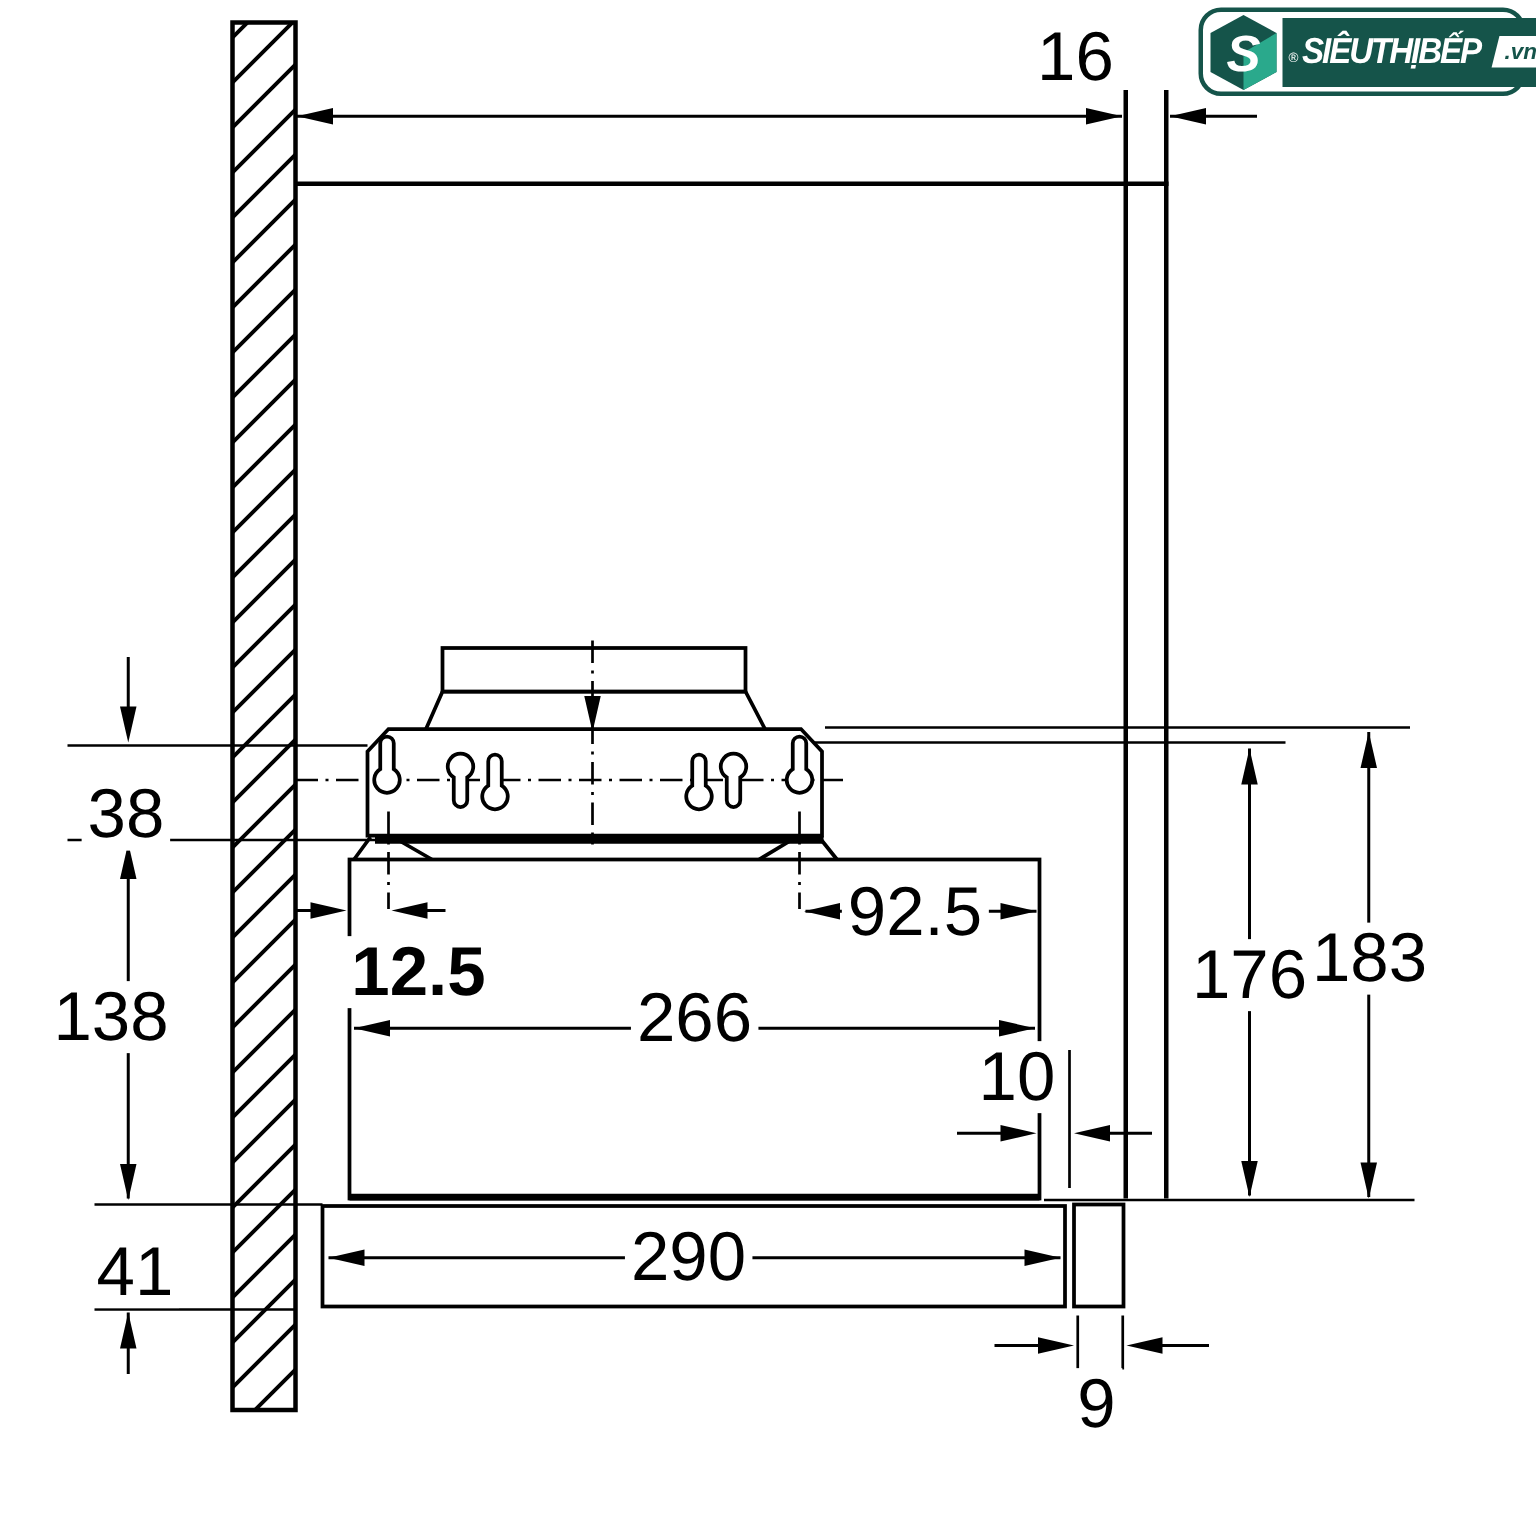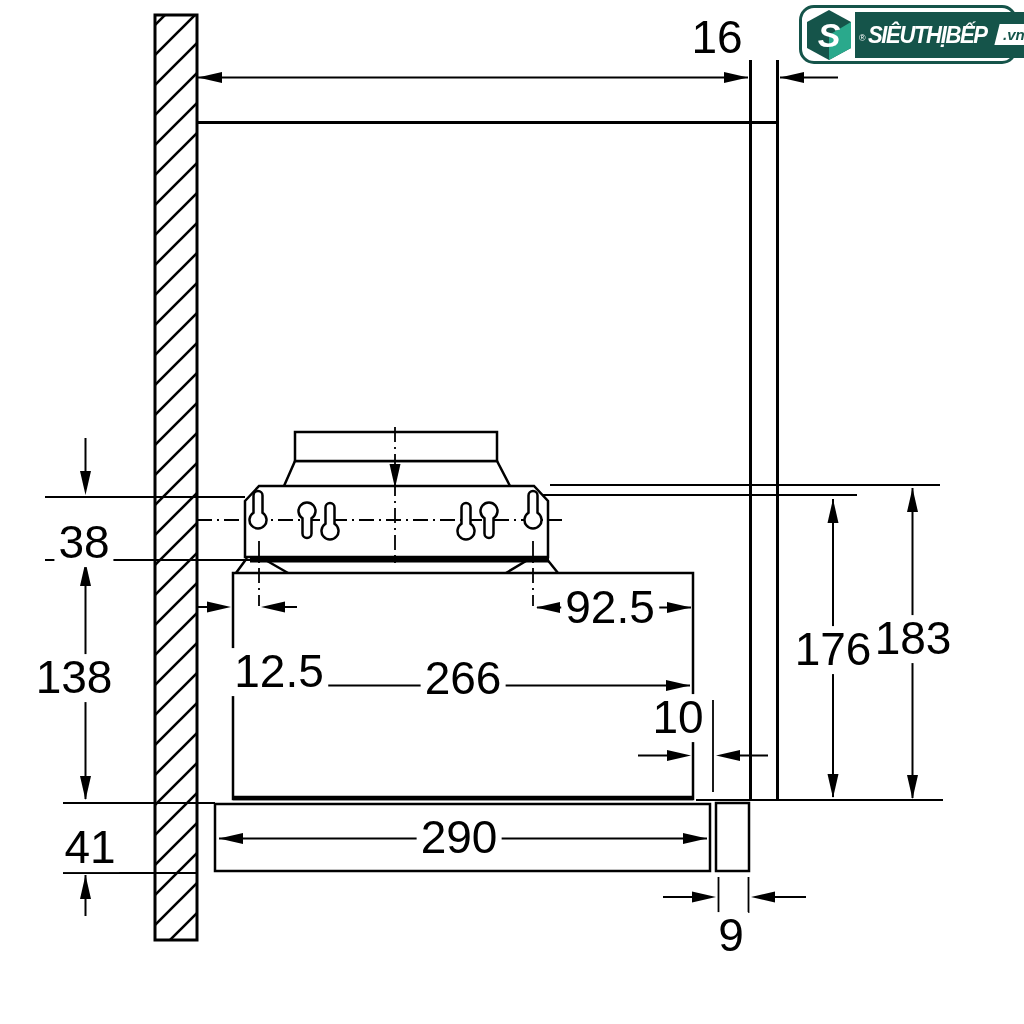--- a/index.html
+++ b/index.html
@@ -145,21 +145,21 @@
       <path d="M912.5 488 V798" fill="none"></path>
       <polygon points="912.5,488 907,512 918,512" stroke="none"></polygon>
       <polygon points="912.5,799 907,775 918,775" stroke="none"></polygon>
     </g>
   </svg>
 
   <div class="dim" style="left:717px;top:38px;">16</div>
   <div class="dim" style="left:84px;top:527px;margin-top:16px;">38</div>
   <div class="dim" style="left:74px;top:678px;">138</div>
   <div class="dim" style="left:90px;top:831px;margin-top:17px;">41</div>
-  <div class="dim" style="left:279px;top:672px;">12.5</div>
+  <div class="dim" style="left:279px;top:648px;font-weight:bold;">12.5</div>
   <div class="dim" style="left:610px;top:608px;">92.5</div>
   <div class="dim" style="left:463px;top:679px;">266</div>
   <div class="dim" style="left:655px;top:718px;margin-left:23px;">10</div>
   <div class="dim" style="left:459px;top:838px;">290</div>
   <div class="dim" style="left:731px;top:936px;">9</div>
   <div class="dim" style="left:833px;top:650px;">176</div>
   <div class="dim" style="left:913px;top:639px;">183</div>
 
   <div class="logo">
     <svg width="46" height="52" viewBox="0 0 46 52" style="position:static;flex:none;">

